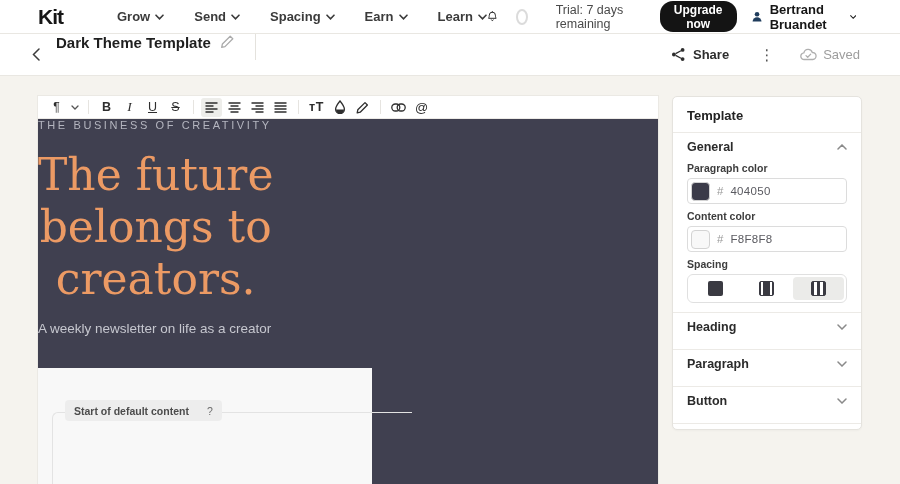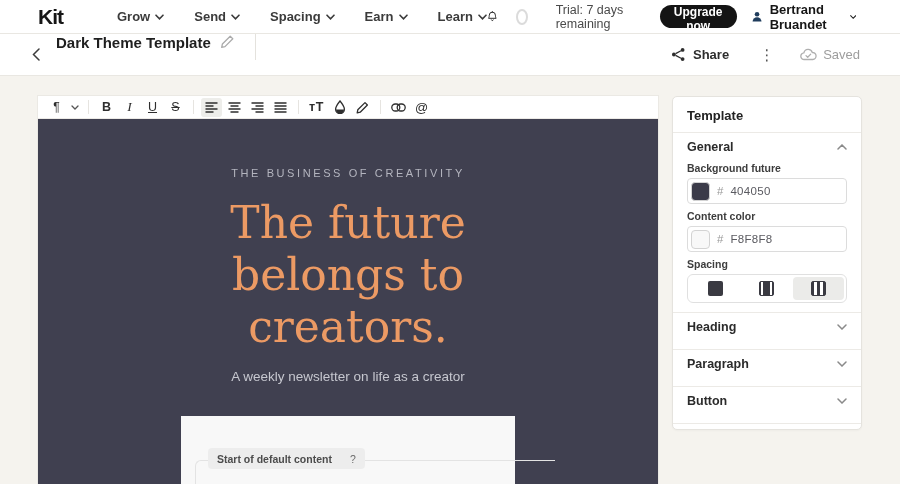--- a/index.html
+++ b/index.html
@@ -26,21 +26,21 @@
   .nav-item span { font-size:13px; font-weight:600; color:#3b3b3b; }
   .nav-right { margin-left:auto; display:flex; align-items:center; gap:14px; }
   .bell { margin-right:4px; }
   .ring {
     width:16px; height:16px; border-radius:50%; border:2.5px solid #DBDBDB;
     margin-right:14px;
   }
   .trial { font-size:12.5px; color:#4a4a4a; margin-right:6px; }
   .upgrade-btn {
     background:#141414; color:#ffffff; font-size:12px; font-weight:600;
-    border:none; border-radius:13px; height:23px; padding:0 13px;
+    border:none; border-radius:13px; height:31px; padding:0 13px;
     font-family:"Liberation Sans", sans-serif; cursor:pointer;
   }
   .user { display:flex; align-items:center; gap:7px; cursor:pointer; }
   .user-name { font-size:13px; font-weight:700; color:#161616; }
 
   
   .subheader {
     height:42px; background:#ffffff; border-bottom:1px solid #E9E7E2;
     display:flex; padding:0 40px 0 32px;
   }
@@ -73,22 +73,22 @@
   .tb-btn.active { background:#EDEDEA; }
   .tb-sep { width:1px; height:14px; background:#E6E4E0; margin:0 5px; }
   .glyph-b { font-weight:800; font-size:12.5px; }
   .glyph-i { font-style:italic; font-family:"Liberation Serif", serif; font-size:13.5px; }
   .glyph-u { text-decoration:underline; font-size:12.5px; }
   .glyph-s { text-decoration:line-through; font-size:12.5px; }
   .glyph-tt { font-size:12.5px; font-weight:600; letter-spacing:0.5px; }
   .glyph-at { font-size:13px; font-weight:400; }
 
   .canvas {
-    flex:1; display:flex; flex-direction:column; align-items:center;
-    padding-top:48px; overflow:hidden;
+    flex:1; display:flex; flex-direction:column; align-items:flex-start;
+    overflow:hidden;
   }
   .eyebrow {
     font-size:11px; letter-spacing:2.6px; font-weight:500; cursor:text;
   }
   .headline {
     margin-top:18px; font-family:"DejaVu Serif", "Liberation Serif", serif;
     font-size:44px; line-height:52px; text-align:center; white-space:pre-line;
     font-weight:400; cursor:text;
   }
   .subtitle { margin-top:16px; font-size:13.5px; cursor:text; }
@@ -334,21 +334,21 @@
   <div class="panel-title">Template</div>
   <div class="panel-div"></div>
 
   <div class="sec-head">
     <span>General</span>
     <svg width="10" height="6" viewBox="0 0 10 6">
         <path d="M1 5 L5 1 L9 5" fill="none" stroke="#8a8a8a" stroke-width="1.5" stroke-linecap="round"></path>
       </svg>
   </div>
 
-  <div class="field-label">Background future</div>
+  <div class="field-label">Paragraph color</div>
   <div class="hex-field">
     <div class="swatch" style="background:#3B3B49;"></div>
     <span class="hex-hash">#</span>
     <span class="hex-val">404050</span>
   </div>
 
   <div class="field-label">Content color</div>
   <div class="hex-field">
     <div class="swatch" style="background:#F8F8F8;"></div>
     <span class="hex-hash">#</span>

